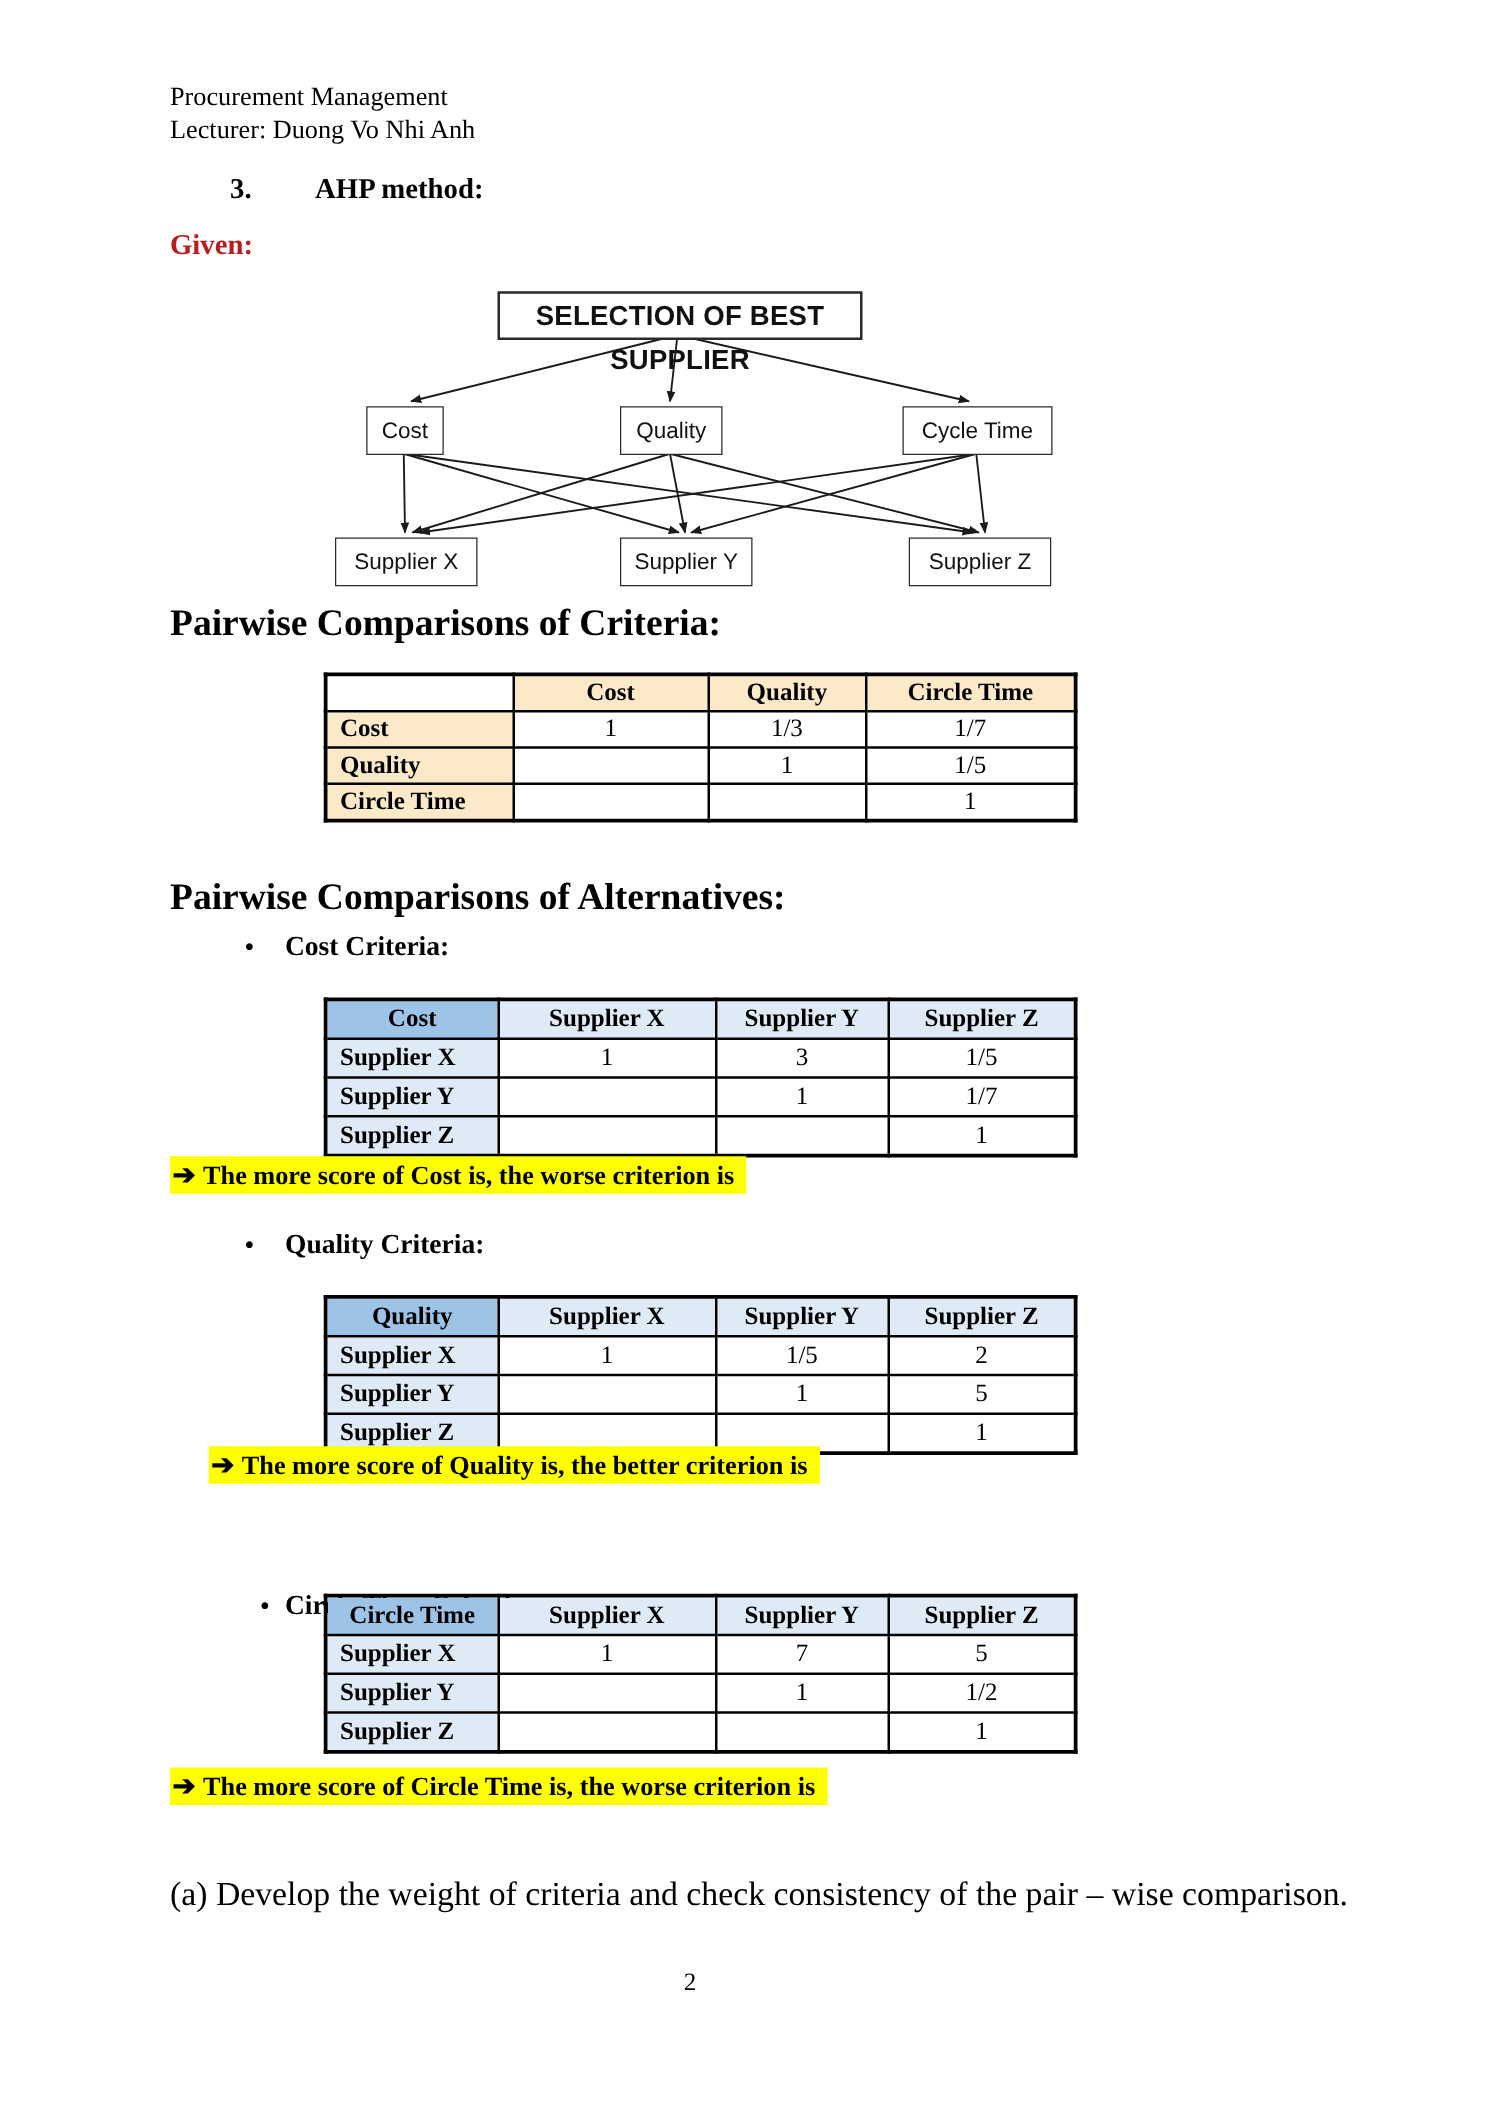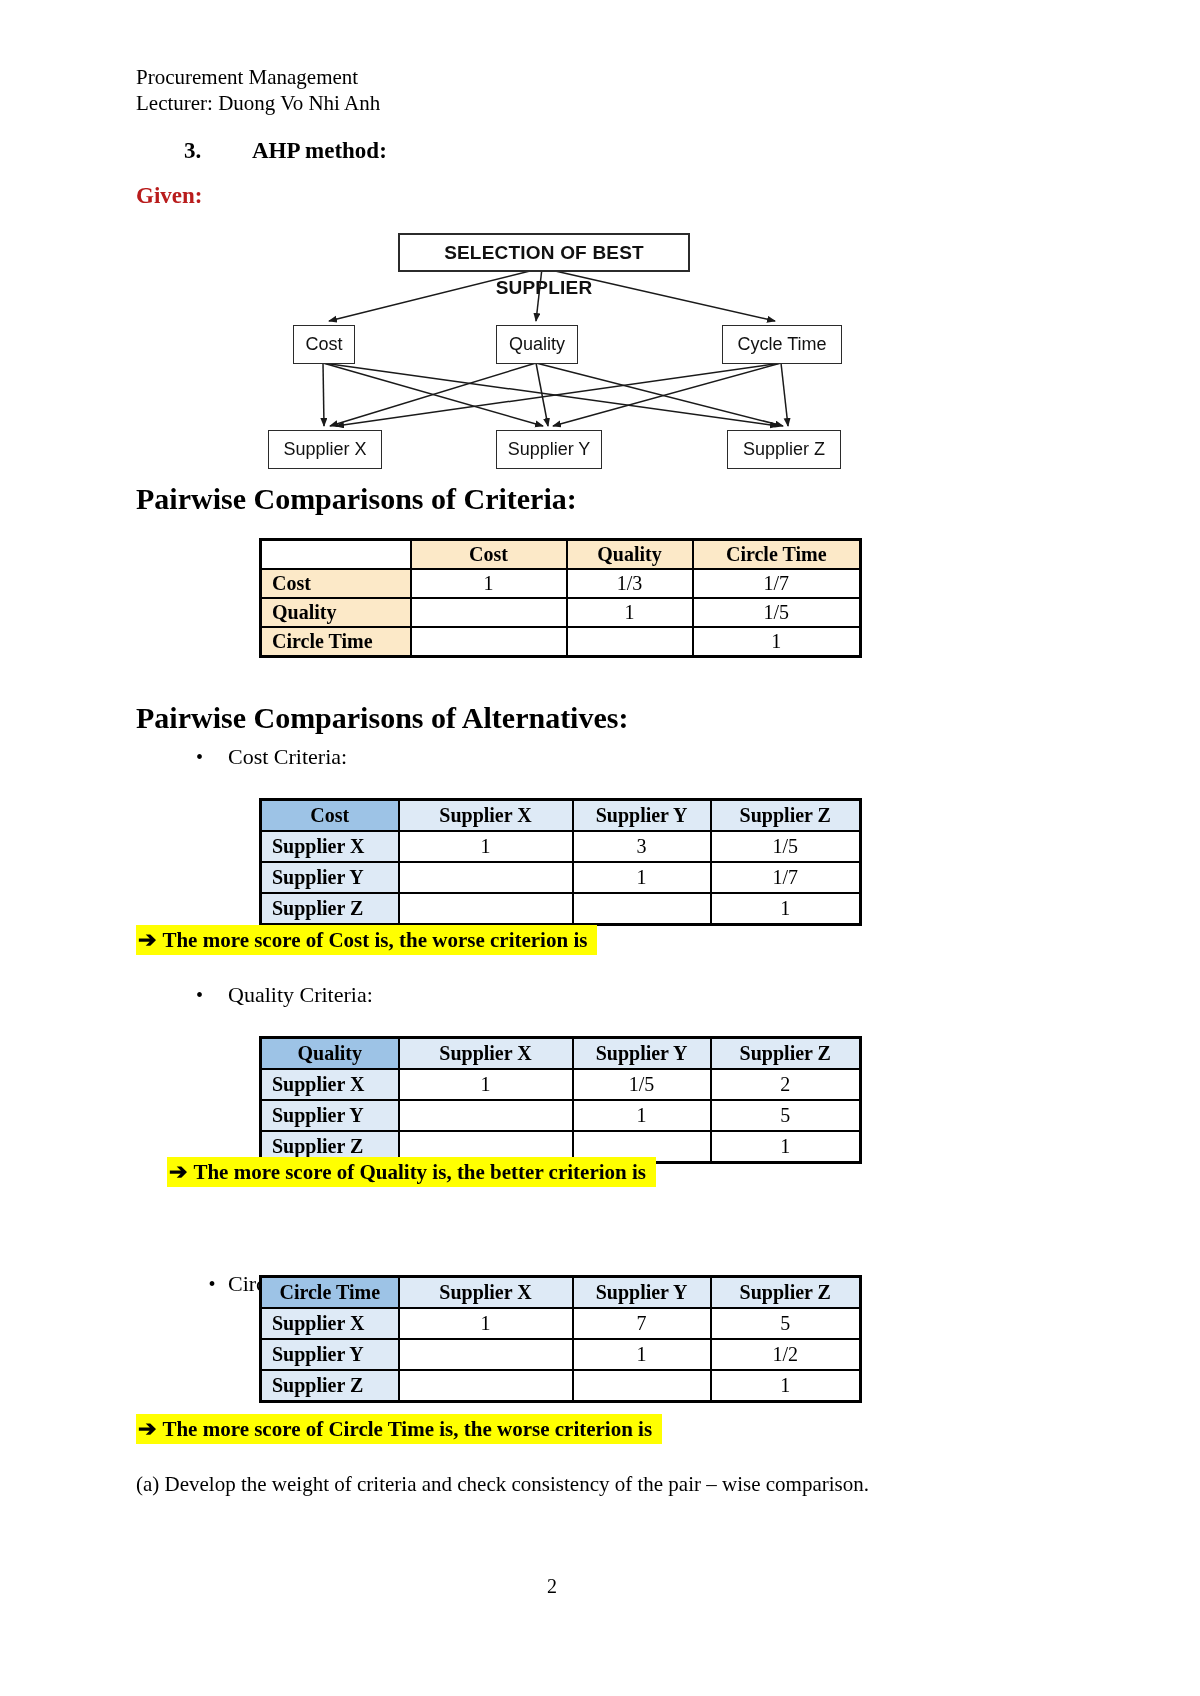--- a/index.html
+++ b/index.html
@@ -6,38 +6,38 @@
   .page{position:relative;width:1200px;height:1696px;background:#fff;overflow:hidden;
         font-family:"Liberation Serif",serif;color:#000;}
   .abs{position:absolute;}
 
   
   .meta{font-size:21px;line-height:26px;}
   .sec{font-size:23px;font-weight:bold;margin-left:48px;}
   .sec .num{display:inline-block;width:68px;}
   .given{font-size:23px;font-weight:bold;color:#b91c1c;}
   .heading{font-size:30px;font-weight:bold;}
-  .task{font-size:21px;}
+  .task{font-size:27px;margin-top:28px;}
   .pageno{font-size:20px;text-align:center;width:1104px;left:0;}
 
   
-  .bullet{font-size:22px;font-weight:normal;}
+  .bullet{font-size:22px;font-weight:bold;}
   .bullet .dot{display:inline-block;width:32px;font-size:20px;}
 
   
   .note{font-size:21px;font-weight:bold;}
   .note .hl{background:#FFFF00;padding:3px 10px 3px 2px;}
   .note .arr{font-size:22px;margin-right:6px;}
 
   
   .diagram{left:0;top:225px;width:1200px;height:255px;font-family:"Liberation Sans",sans-serif;}
   .diagram svg{position:absolute;left:0;top:0;}
   .dbox{position:absolute;background:#fff;border:1.5px solid #2b2b2b;text-align:center;
         font-size:18px;color:#111;}
-  .dbox.goal{border-width:2px;font-weight:bold;font-size:19px;letter-spacing:.2px;}
+  .dbox.goal{border-width:2px;font-weight:bold;font-size:22px;letter-spacing:.2px;}
 
   
   table.cmp{position:absolute;border-collapse:collapse;table-layout:fixed;width:603px;
             border:3px solid #000;}
   table.cmp th,table.cmp td{border:2px solid #000;font-size:20px;padding:0 6px;
             overflow:hidden;white-space:nowrap;}
   table.cmp th{font-weight:bold;text-align:center;}
   table.cmp th.lbl{text-align:left;padding-left:10px;}
   table.cmp td{text-align:center;font-weight:normal;}
   .t1 th,.t1 td{height:27px;}

